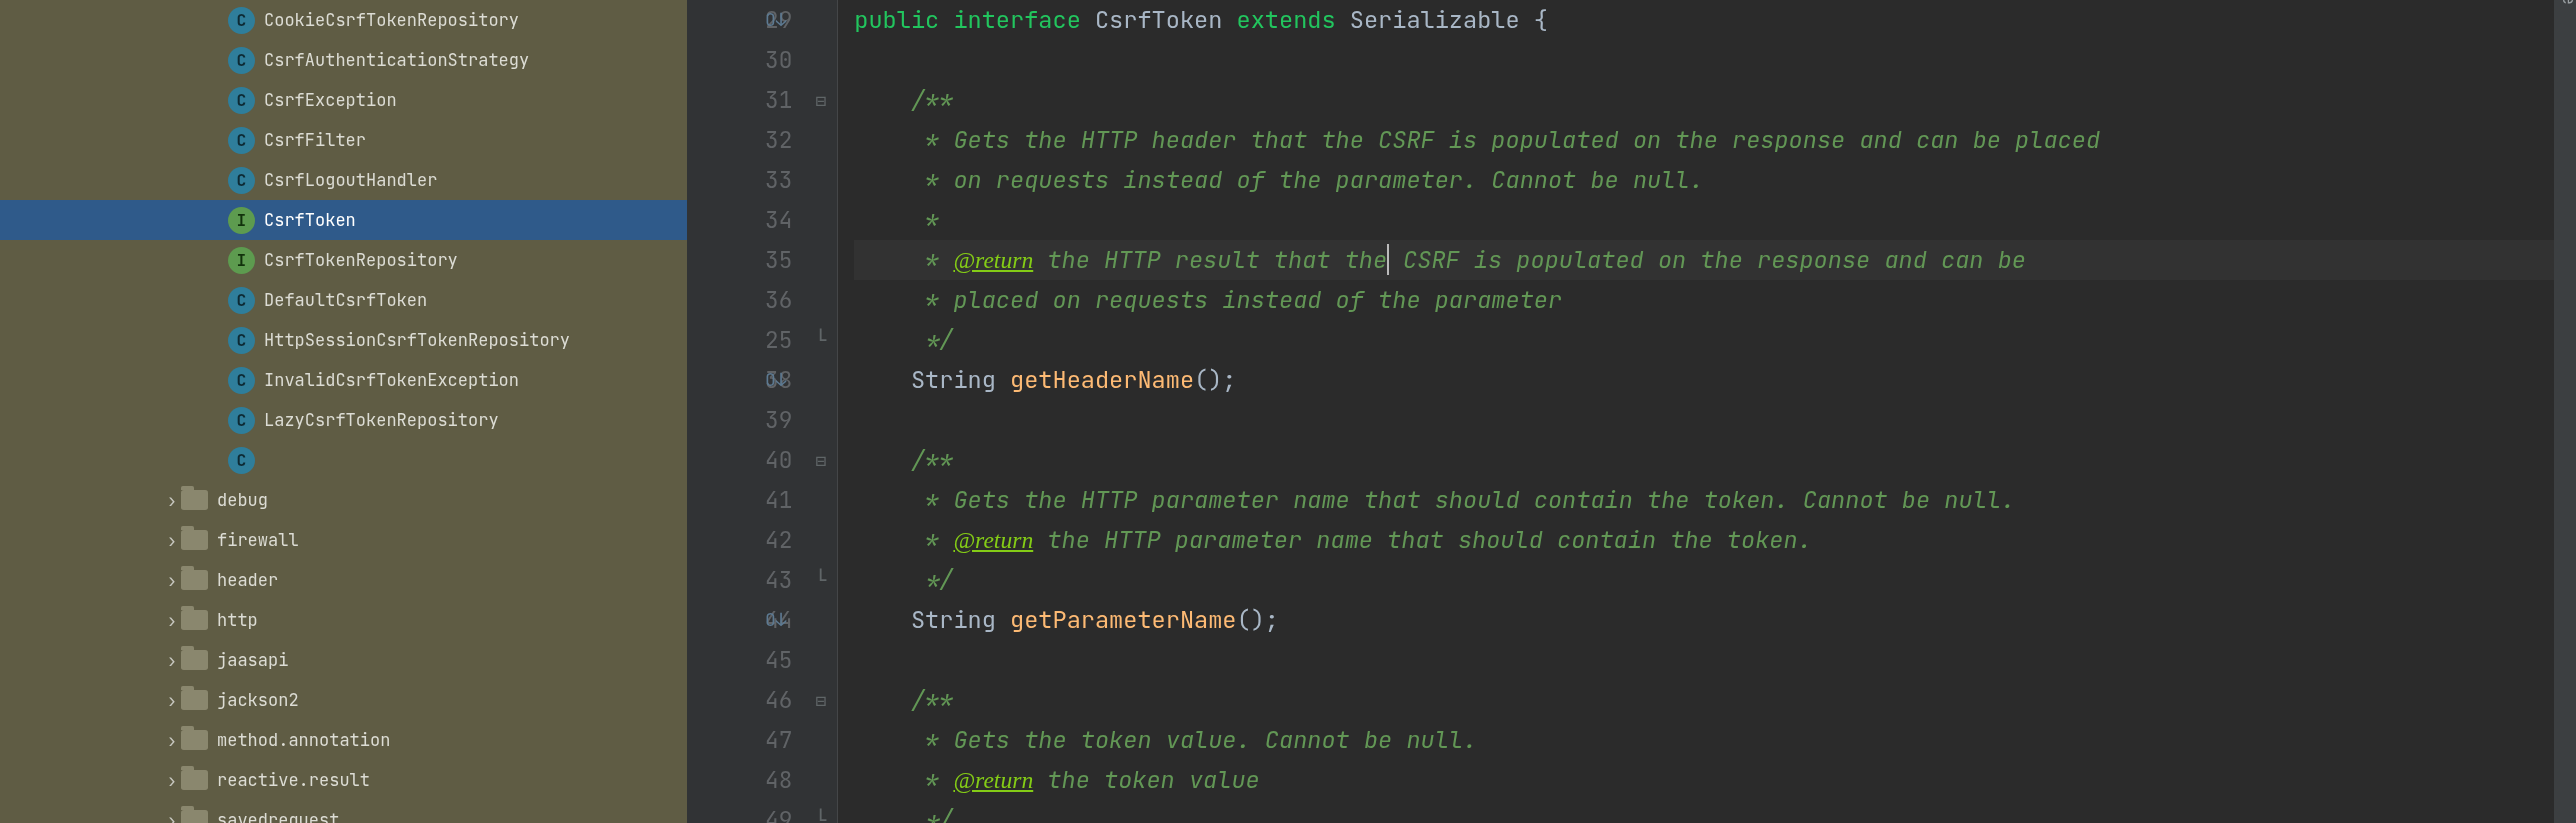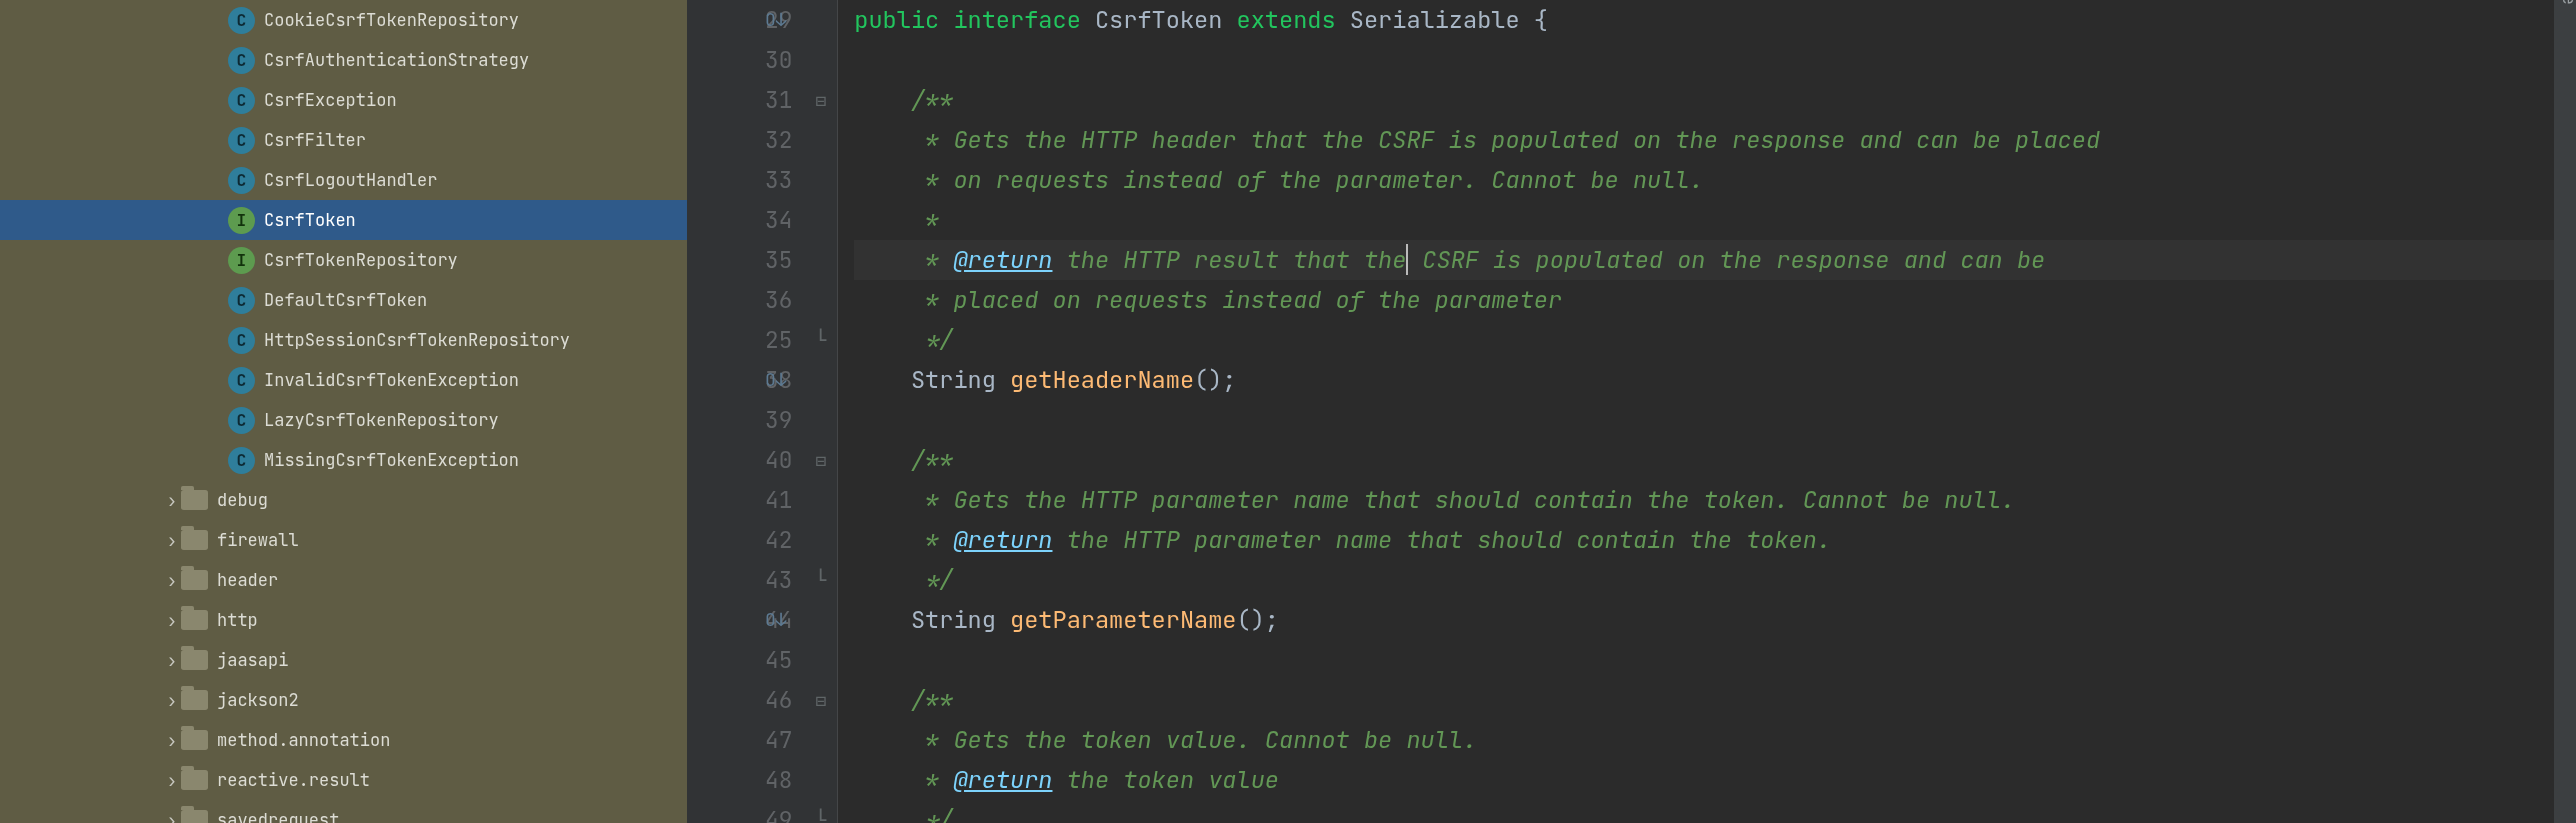--- a/index.html
+++ b/index.html
@@ -126,21 +126,21 @@
   font-family: inherit;
 }
 .code-line.current {
   background: #323232;
 }
 .kw { color: #22c55e; }
 .type { color: #a9b7c6; }
 .method { color: #fdba74; }
 .punct { color: #a9b7c6; }
 .comment { color: #629755; font-style: italic; }
-.doctag { color: #7dd3fc; font-style: italic; text-decoration: underline; }
+.doctag { color: #84cc16; font-style: italic; text-decoration: underline; font-family: Liberation Serif, serif; }
 .caret {
   display: inline-block;
   width: 1.8px;
   height: 31px;
   background: #bbbbbb;
   vertical-align: middle;
   margin-bottom: 3.6px;
 }
 .right-ribbon {
   position: absolute;
@@ -211,21 +211,20 @@
         <div class="tree-row" style="padding-left: 228px;">
           <span class="icon-class">C</span>
           <span class="tree-label">InvalidCsrfTokenException</span>
         </div>
         <div class="tree-row" style="padding-left: 228px;">
           <span class="icon-class">C</span>
           <span class="tree-label">LazyCsrfTokenRepository</span>
         </div>
         <div class="tree-row" style="padding-left: 228px;">
           <span class="icon-class">C</span>
-          <span class="tree-label">MissingCsrfTokenException</span>
         </div>
         <div class="tree-row" style="padding-left: 163px;">
           <span class="arrow">›</span>
           <span class="icon-folder"></span>
           <span class="tree-label">debug</span>
         </div>
         <div class="tree-row" style="padding-left: 163px;">
           <span class="arrow">›</span>
           <span class="icon-folder"></span>
           <span class="tree-label">firewall</span>

